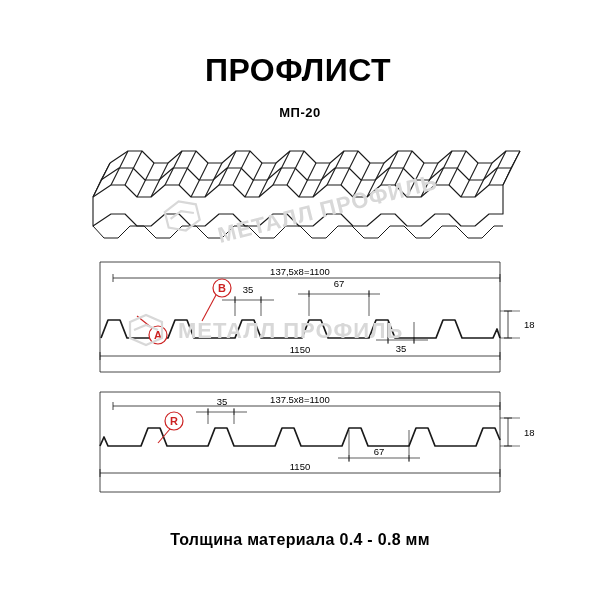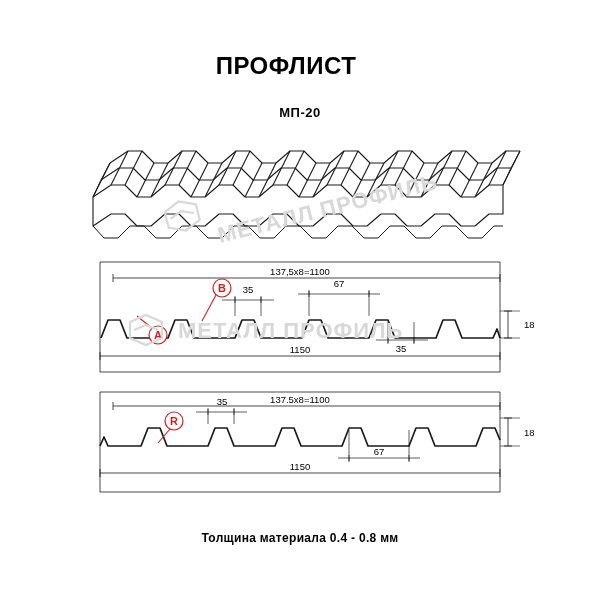--- a/index.html
+++ b/index.html
@@ -18,45 +18,45 @@
 
   .page {
     position: relative;
     width: 600px;
     height: 600px;
   }
 
   .title {
     position: absolute;
     top: 52px;
-    left: 0;
+    left: 12px;
     width: 572px;
     text-align: center;
-    font-size: 24px;
+    font-size: 32px;
     font-weight: bold;
     letter-spacing: 0.5px;
   }
   .subtitle {
     position: absolute;
     top: 88px;
     left: 0;
     width: 600px;
     text-align: center;
     font-size: 13px;
     font-weight: bold;
     letter-spacing: 0.5px;
     margin-top: 17px;
   }
   .footer {
     position: absolute;
     top: 531px;
     left: 0;
     width: 600px;
     text-align: center;
-    font-size: 12px;
+    font-size: 16px;
     font-weight: bold;
     letter-spacing: 0.3px;
   }
 
   .svg-layer {
     position: absolute;
     top: 0;
     left: 0;
   }
 

